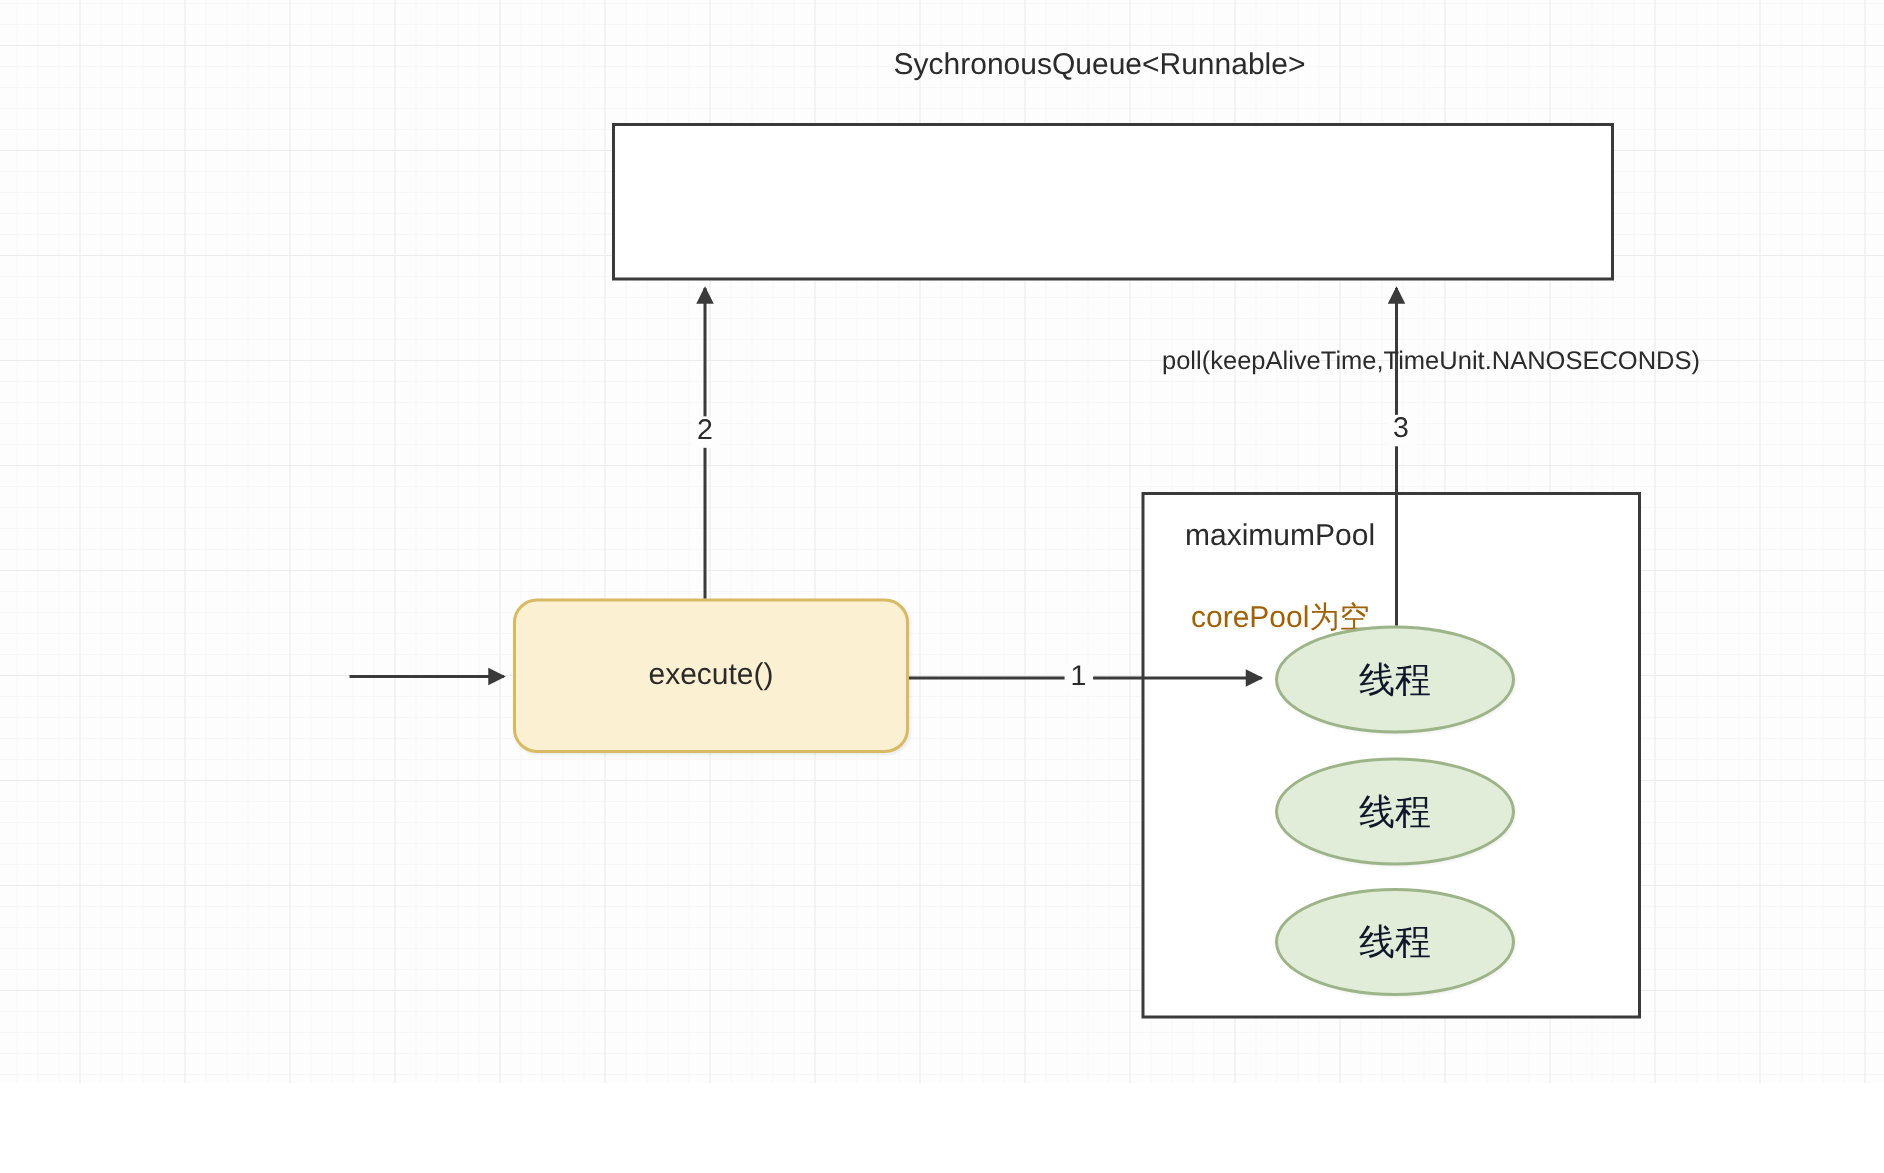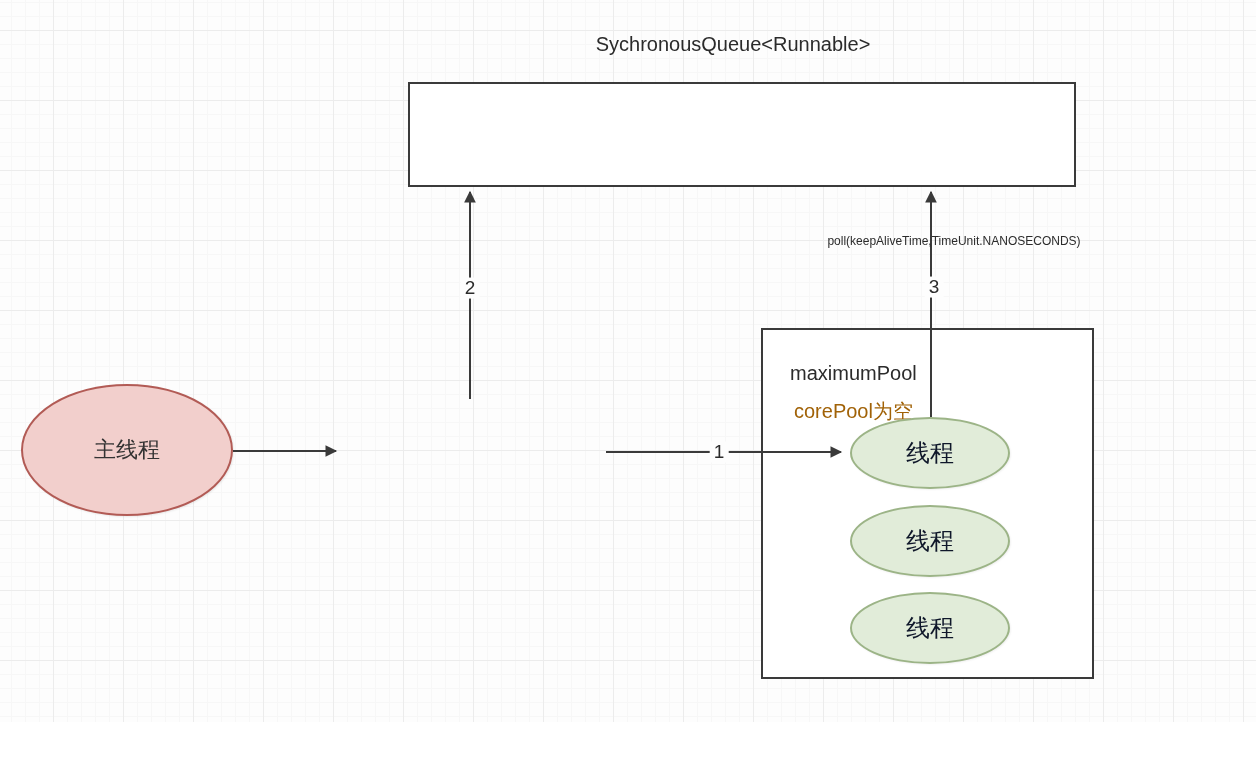--- a/index.html
+++ b/index.html
@@ -28,28 +28,28 @@
   .title{
     position:absolute;left:733px;top:44px;transform:translate(-50%,-50%);
     font-size:20px;white-space:nowrap;color:#2b2b2b;
   }
   .queue-rect{
     position:absolute;left:408px;top:82px;width:668px;height:105px;
     background:#ffffff;border:2px solid var(--line,#3a3a3a);box-sizing:border-box;
   }
   .poll-label{
     position:absolute;left:954px;top:241px;transform:translate(-50%,-50%);
-    font-size:12px;white-space:nowrap;color:#2b2b2b;
+    font-size:17px;white-space:nowrap;color:#2b2b2b;
   }
   .pool-box{
     position:absolute;left:761px;top:328px;width:333px;height:351px;
     background:#ffffff;border:2px solid var(--line,#3a3a3a);box-sizing:border-box;
   }
   .pool-heading{
-    position:absolute;left:27px;top:32px;font-size:20px;white-space:nowrap;color:#2b2b2b;
+    position:absolute;left:27px;top:16px;font-size:20px;white-space:nowrap;color:#2b2b2b;
   }
   .pool-subheading{
     position:absolute;left:31px;top:68px;font-size:20px;white-space:nowrap;color:#a16207;
   }
   .thread-ellipse{
     position:absolute;left:87px;width:160px;height:72px;border-radius:50%;
     background:var(--thread-fill,#e1ecd9);
     border:2px solid var(--thread-border,#9cb487);
     box-sizing:border-box;
     display:flex;align-items:center;justify-content:center;
@@ -105,24 +105,24 @@
         <span>线程</span>
       </div>
       <div class="thread-ellipse t2">
         <span>线程</span>
       </div>
       <div class="thread-ellipse t3">
         <span>线程</span>
       </div>
     </div>
 
-    <div class="main-ellipse">
-      <span>主线程</span>
+
+    <div class="execute-box">
+      <span>execute()</span>
     </div>
-
 
     <svg class="arrows" viewBox="0 0 1256 722" xmlns="http://www.w3.org/2000/svg">
       <defs>
         <marker id="ah" viewBox="0 0 12 12" refX="10" refY="6" markerWidth="7" markerHeight="7" orient="auto">
           <path d="M1,1 L11,6 L1,11 z" fill="#3a3a3a"></path>
         </marker>
       </defs>
 
       <line x1="233" y1="451" x2="336" y2="451" stroke="#3a3a3a" stroke-width="2" marker-end="url(#ah)"></line>
 

